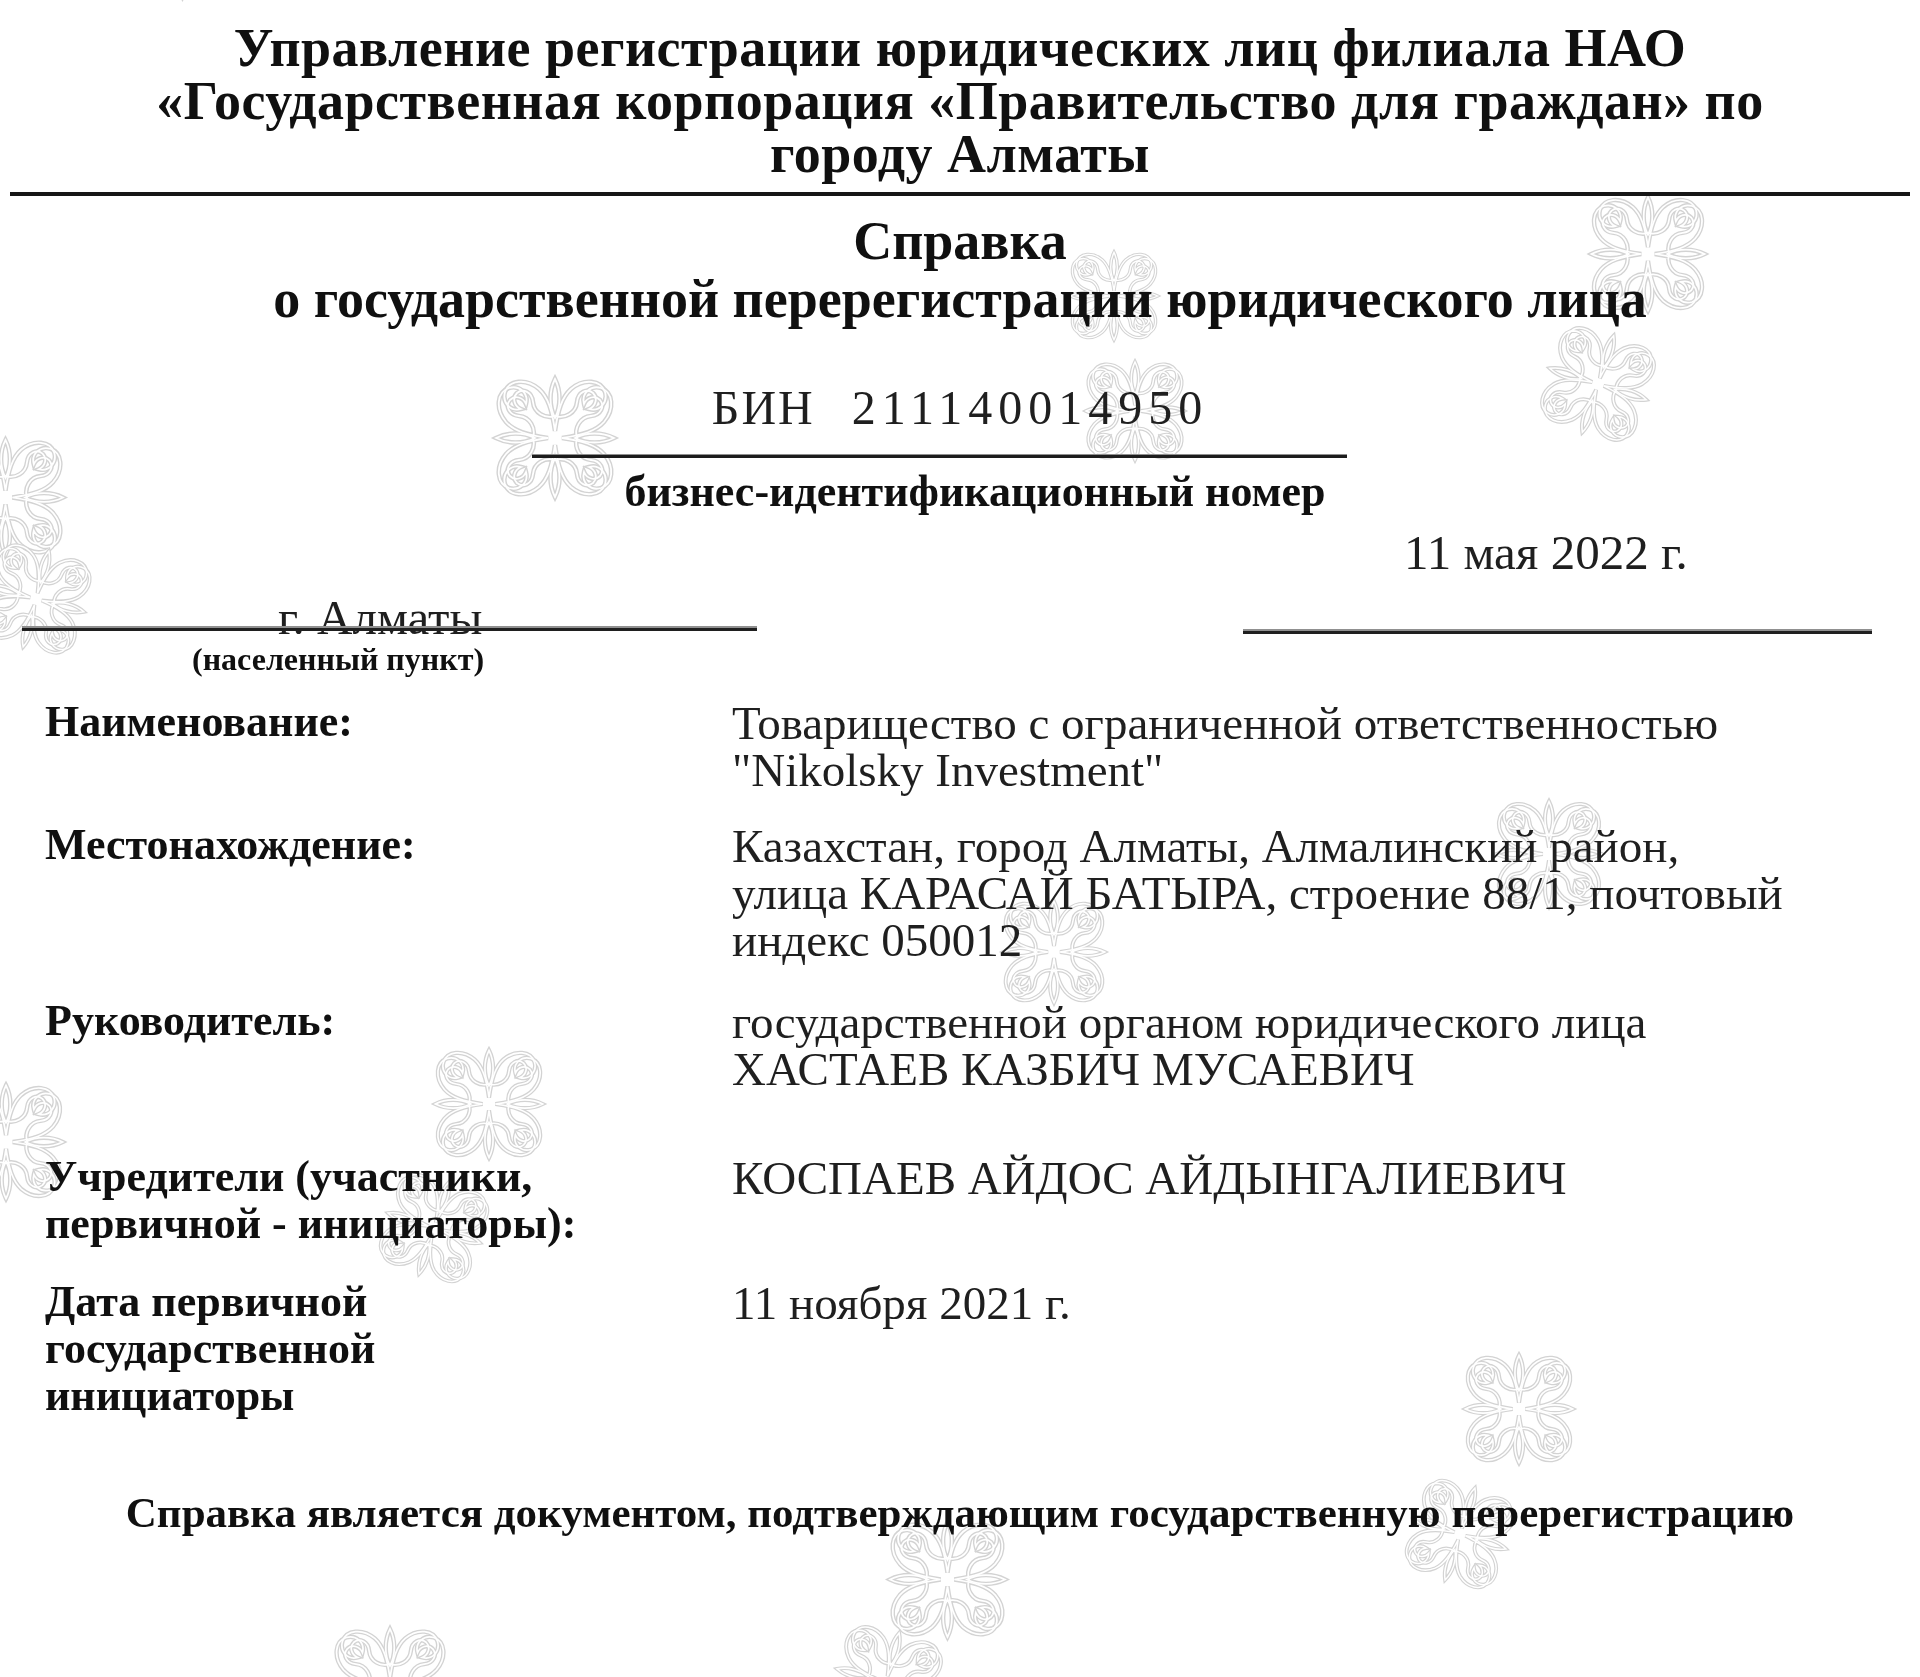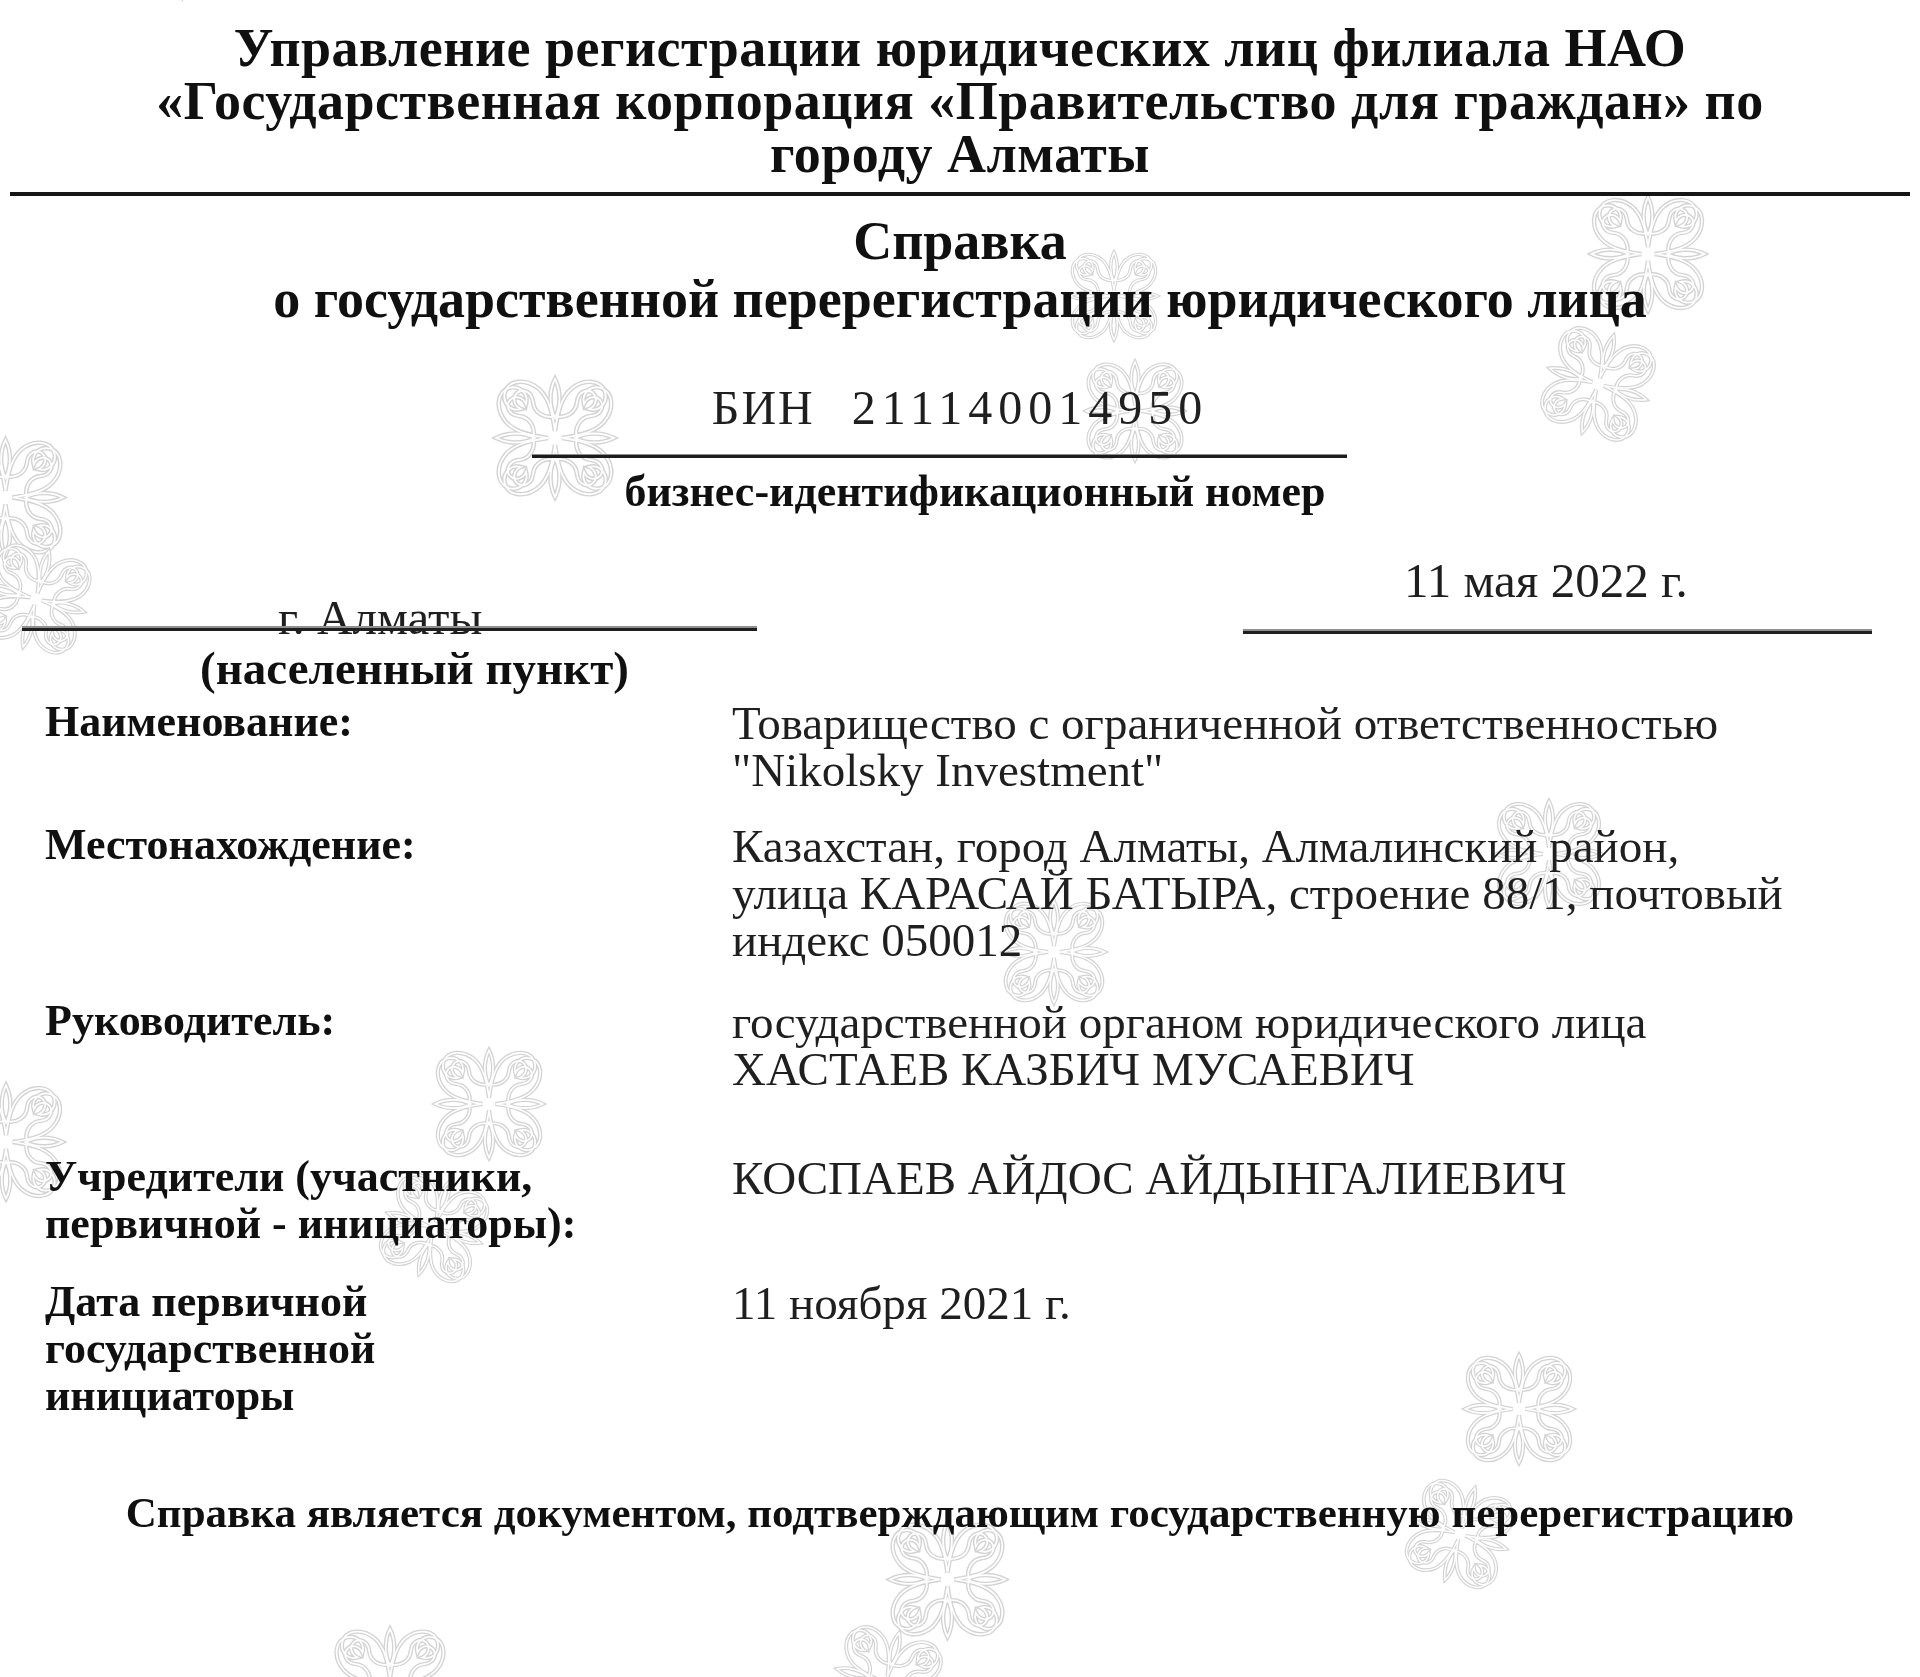--- a/index.html
+++ b/index.html
@@ -21,26 +21,26 @@
   .title-2{top:268px;font-size:54px;z-index:2;}
   
   .bin-row{top:380px;font-size:48px;z-index:2;white-space:nowrap;}
   .bin-label{letter-spacing:2px;}
   .bin-value{margin-left:37px;letter-spacing:6px;}
   .bin-underline{top:454px;left:532px;width:815px;height:4px;
     background:linear-gradient(180deg,#8f8f8f 0 35%,#1c1c1c 35% 100%);z-index:2;}
   .bin-caption{top:466px;left:975px;transform:translateX(-50%);font-size:44px;white-space:nowrap;z-index:2;}
   
   .city{left:278px;top:554px;font-size:49px;z-index:2;margin-top:35px;}
-  .date{left:1404px;top:552px;font-size:49px;z-index:2;}
+  .date{left:1404px;top:524px;font-size:49px;z-index:2;}
   .ul-left{top:626px;left:22px;width:735px;height:5px;
     background:linear-gradient(180deg,#909090 0 40%,#1f1f1f 40% 100%);z-index:2;}
   .ul-right{top:629px;left:1243px;width:629px;height:5px;
     background:linear-gradient(180deg,#909090 0 40%,#1f1f1f 40% 100%);z-index:2;}
-  .city-caption{left:200px;top:641px;font-size:47px;z-index:2;}
+  .city-caption{left:192px;top:641px;font-size:32px;z-index:2;}
   
   .field-row{left:0;width:1920px;z-index:2;}
   .f-label{position:absolute;left:45px;top:0;width:655px;
     font-weight:700;color:#101010;font-size:44px;line-height:47px;}
   .f-value{position:absolute;left:710px;top:2px;width:1185px;
     font-size:47px;line-height:47px;margin-left:22px;}
   .row-0{top:698px;} .row-1{top:821px;} .row-2{top:997px;} .row-3{top:1153px;} .row-4{top:1278px;}
   
   .doc-footer{top:1489px;font-size:43px;line-height:48px;z-index:2;}
   

